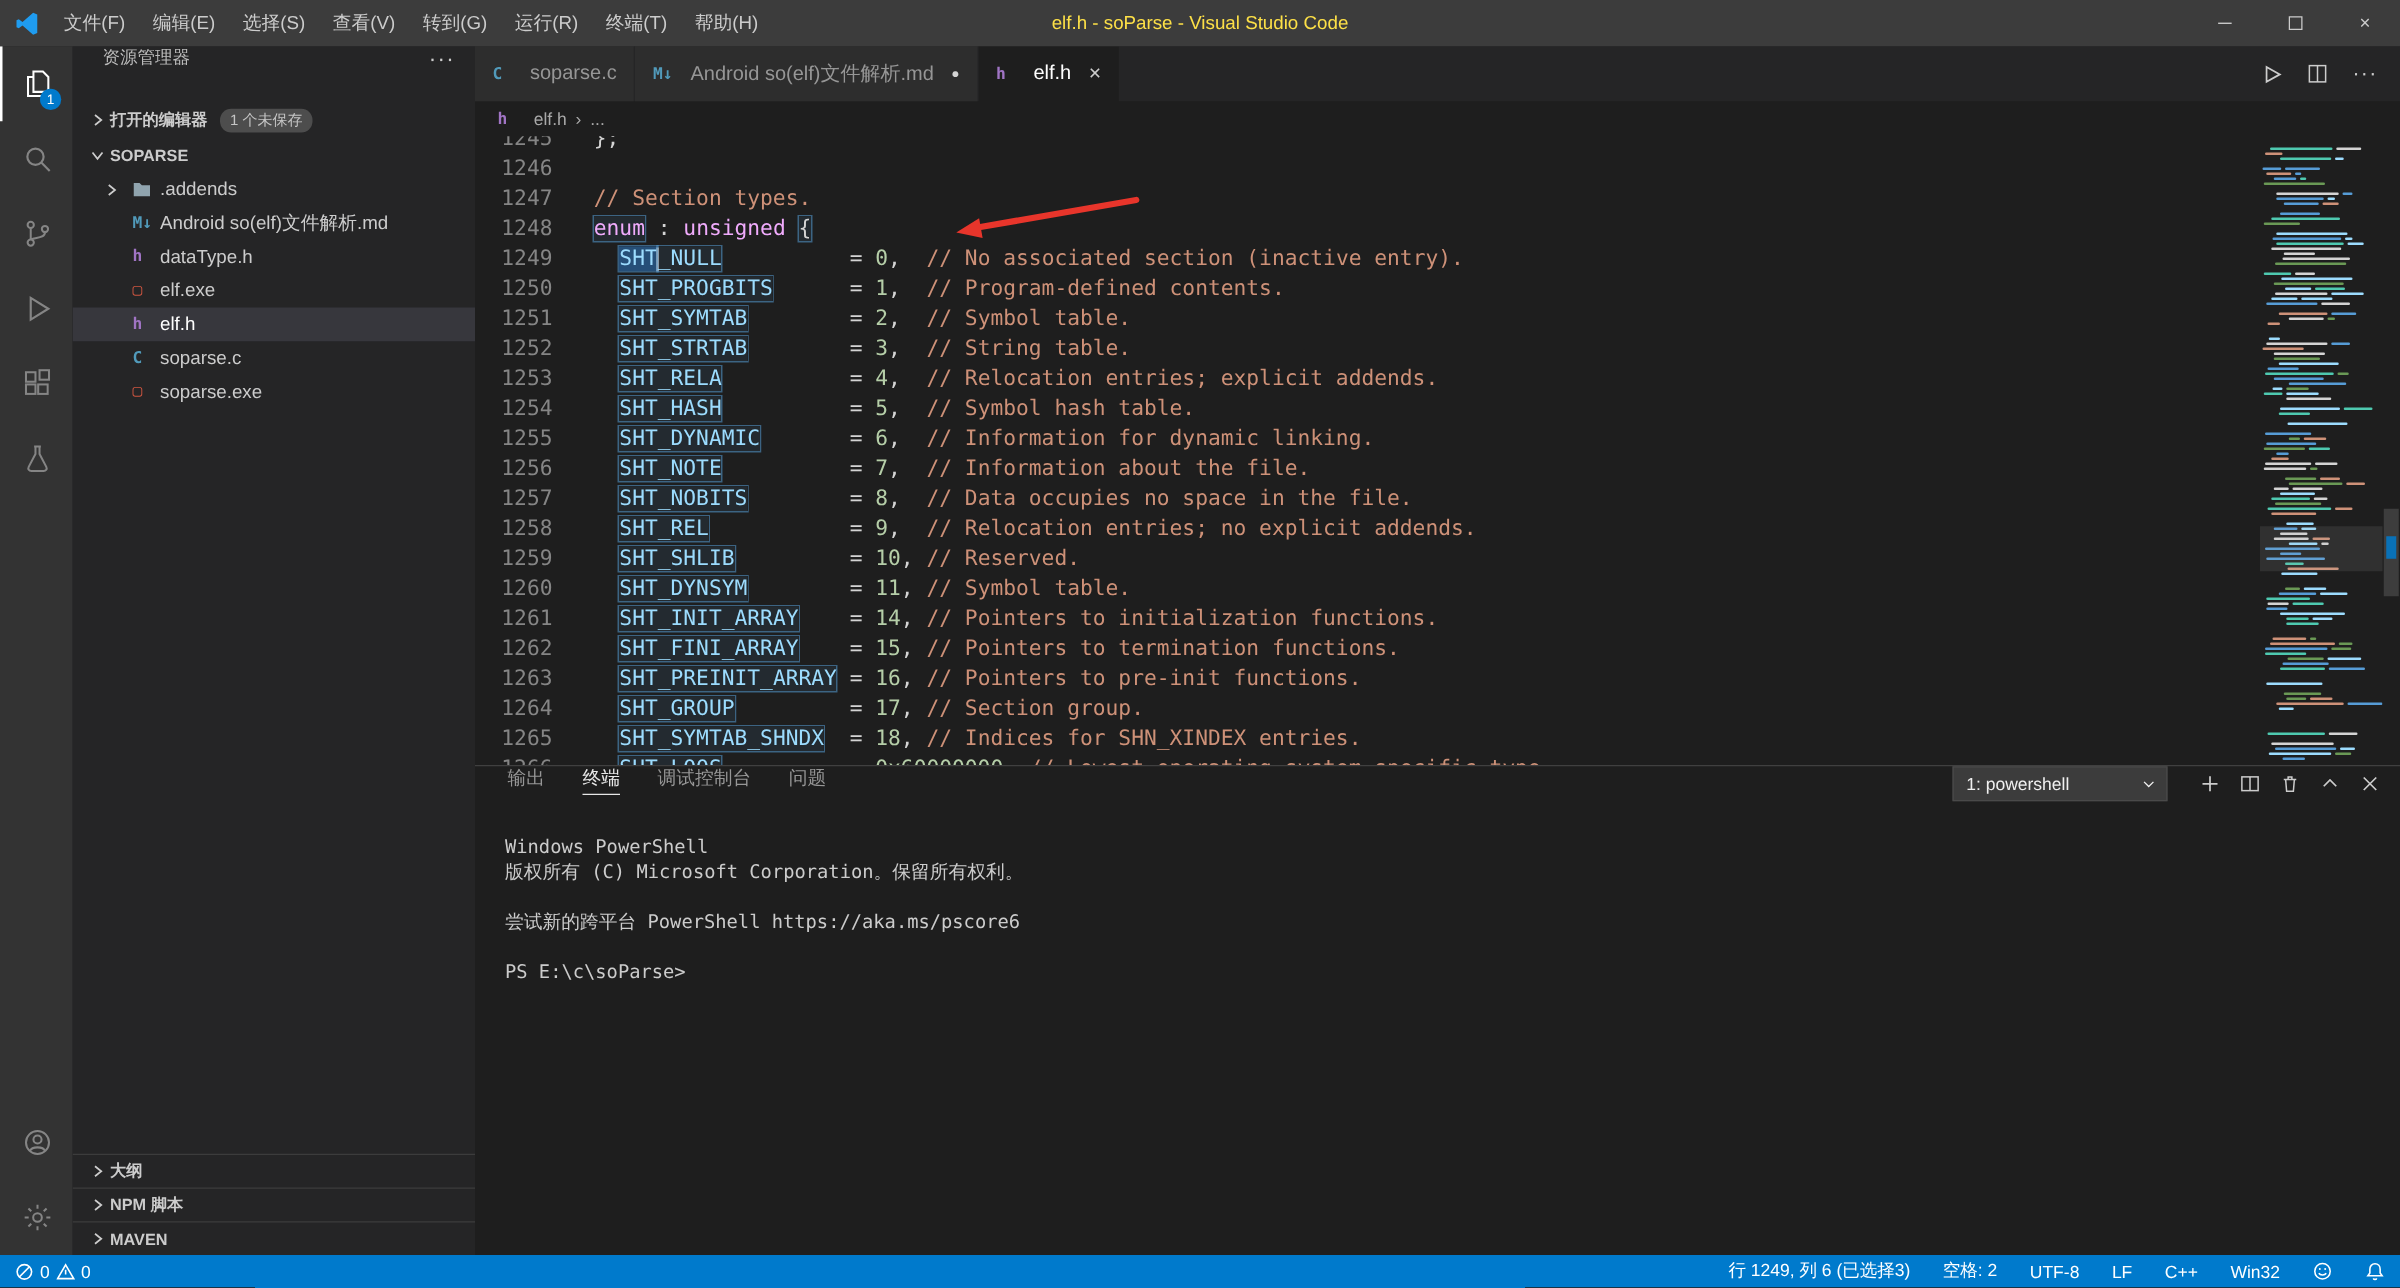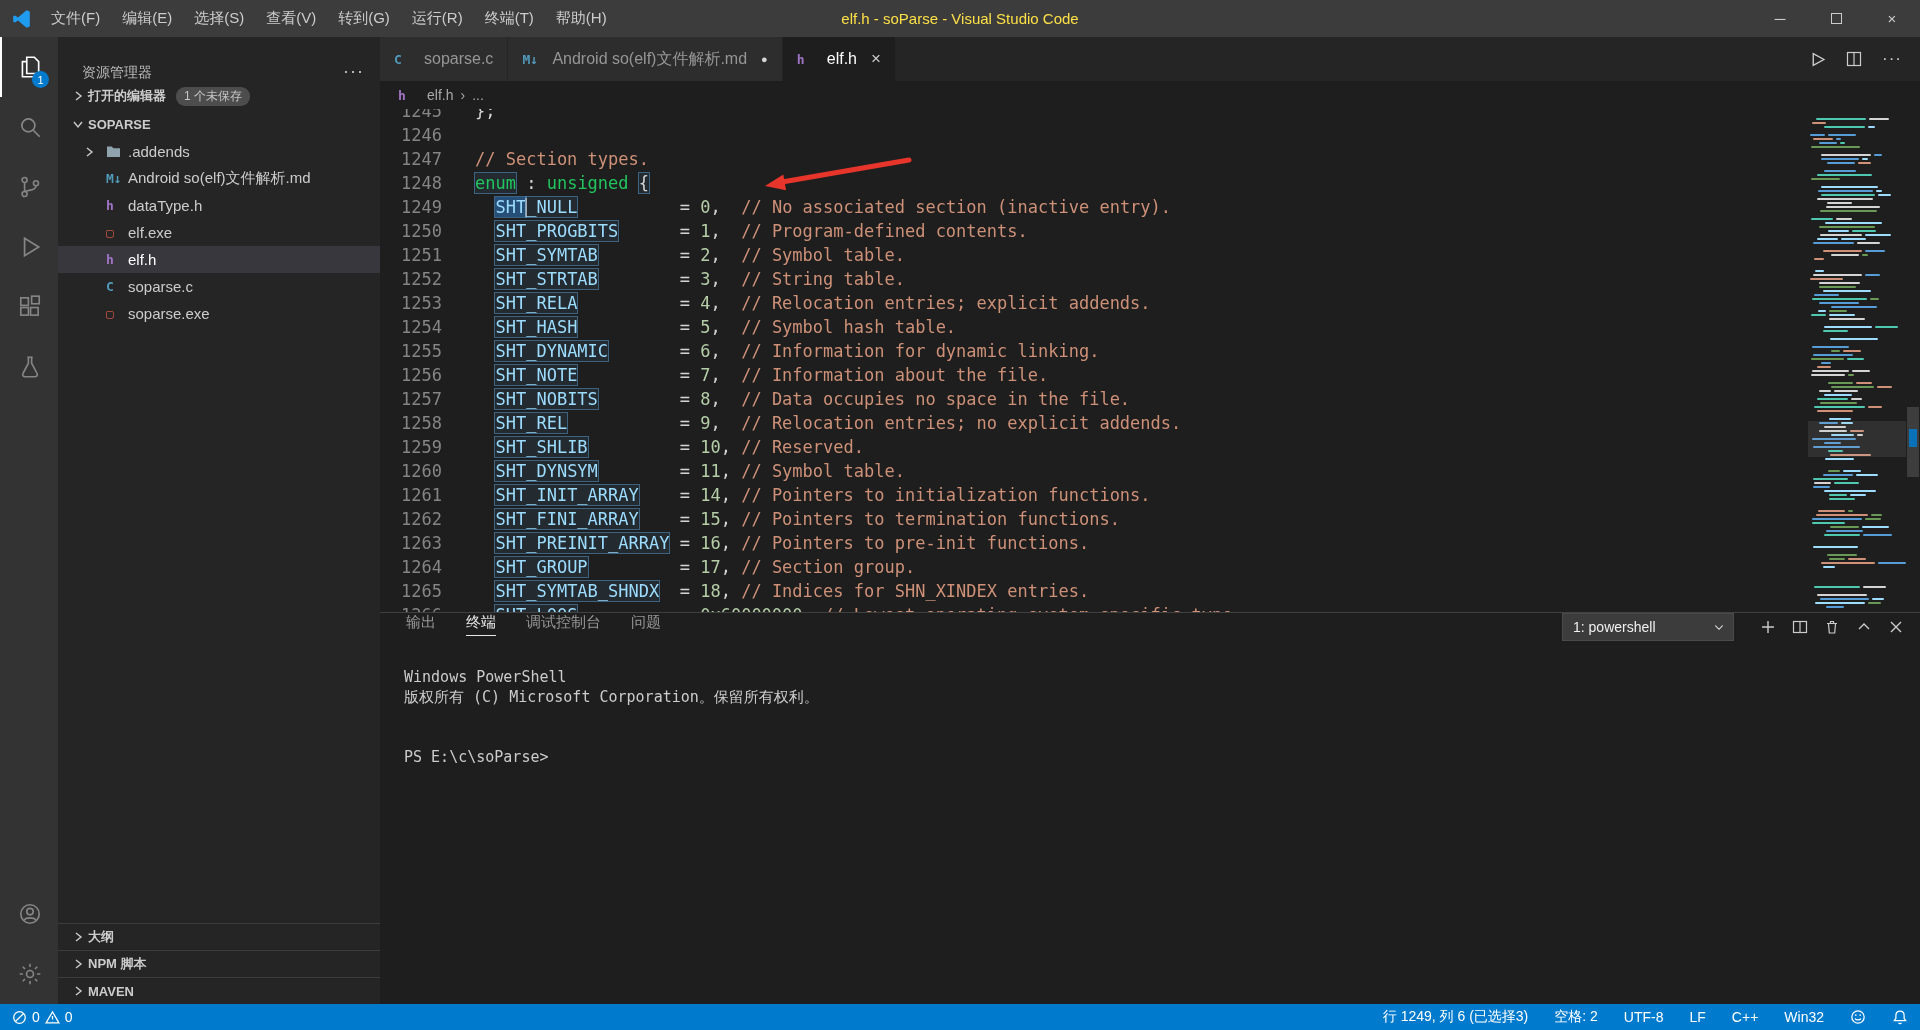--- a/index.html
+++ b/index.html
@@ -19,21 +19,21 @@
 
   
   .activitybar{position:absolute;left:0;top:37px;width:58px;height:967px;background:#333333;display:flex;flex-direction:column;align-items:stretch;z-index:10}
   .ab-item{height:60px;display:flex;align-items:center;justify-content:center;position:relative;color:#858585;border-left:2px solid transparent}
   .ab-item.active{color:#ffffff;border-left:2px solid #ffffff}
   .ab-badge{position:absolute;right:9px;bottom:9px;background:#007acc;color:#fff;border-radius:50%;min-width:17px;height:17px;font-size:11px;display:flex;align-items:center;justify-content:center;padding:0 2px}
   .ab-bottom{margin-top:auto}
 
   
   .sidebar{position:absolute;left:58px;top:37px;width:322px;height:967px;background:#252526;z-index:5;overflow:hidden}
-  .sidebar-header{height:45px;display:flex;align-items:flex-end;padding:0 16px 0 24px;font-size:14px;color:#bbbbbb}
+  .sidebar-header{height:45px;display:flex;align-items:flex-start;padding:0 16px 0 24px;font-size:14px;color:#bbbbbb}
   .sidebar-header .more{margin-left:auto;font-size:18px;letter-spacing:1px;color:#cccccc}
   .sec-header{height:28px;display:flex;align-items:center;padding-left:10px;font-size:13px;font-weight:bold;color:#cccccc}
   .sec-header .chev{width:20px;display:inline-flex;justify-content:center}
   .pill{margin-left:10px;background:#4d4d4d;color:#c5c5c5;font-weight:normal;font-size:12px;border-radius:9px;padding:1px 8px}
   .file-tree{width:100%}
   .tree-row{height:27px;display:flex;align-items:center;padding-left:26px;font-size:15px;color:#cccccc;white-space:nowrap;cursor:default}
   .tree-row.selected{background:#37373d;color:#ffffff}
   .tree-row .chev{width:22px;display:inline-flex;justify-content:flex-start;color:#cccccc}
   .ficon{width:22px;display:inline-flex;justify-content:flex-start;font-weight:bold;font-size:13px;font-family:"DejaVu Sans Mono",monospace}
   .f-c{color:#519aba}.f-h{color:#a074c4}.f-md{color:#519aba}.f-exe{color:#cc5540}
@@ -50,21 +50,21 @@
   .tab .tab-dot{margin-left:6px;font-size:11px;color:#d4d4d4}
   .editor-actions{margin-left:auto;display:flex;align-items:center;gap:20px;padding-right:18px;color:#cccccc}
   .more-dots{font-size:17px;letter-spacing:1px}
   .breadcrumb{height:28px;display:flex;align-items:center;gap:7px;padding-left:18px;font-size:14px;color:#a9a9a9;flex:none}
   .code-area{position:relative;flex:1;overflow:hidden}
   .code-lines{position:absolute;top:-10px;left:0;right:112px;font-family:"DejaVu Sans Mono",monospace;font-size:17px;line-height:24px;white-space:pre}
   .code-line{display:flex;height:24px}
   .gutter{width:62px;flex:none;text-align:right;color:#858585}
   .code-text{margin-left:33px}
   .tok-p{color:#d4d4d4}
-  .tok-k{color:#22c55e}
+  .tok-k{color:#f0abfc}
   .tok-i{color:#9cdcfe}
   .tok-n{color:#b5cea8}
   .tok-c{color:#ce9178}
   .boxed{box-shadow:0 0 0 1px rgba(86,156,214,.55);background:rgba(86,156,214,.10)}
   .tok-sel{color:#9cdcfe;background:#264f78;box-shadow:0 0 0 1px rgba(86,156,214,.55)}
   .cursor{display:inline-block;width:2px;height:19px;background:#aeafad;vertical-align:text-bottom;margin:0 -1px}
   .arrow-overlay{position:absolute;inset:0;width:100%;height:100%;pointer-events:none;z-index:6}
   .minimap{position:absolute;top:0;right:14px;width:98px;bottom:0;overflow:hidden}
   .mm-row{height:4px;display:flex;align-items:center}
   .mm-row span{display:inline-block;height:2px;border-radius:1px}
@@ -744,21 +744,21 @@
             <path d="M3 10l5-5 5 5"></path>
           </svg>
         </span>
       <span class="svgicon">
           <svg width="16" height="16" viewBox="0 0 16 16" fill="none" stroke="currentColor" stroke-width="1.4">
             <path d="M3 3l10 10M13 3L3 13"></path>
           </svg>
         </span>
     </div>
   </div>
-  <div class="terminal"><div class="term-line">Windows PowerShell</div><div class="term-line">版权所有 (C) Microsoft Corporation。保留所有权利。</div><div class="term-line">&nbsp;</div><div class="term-line">&nbsp;</div><div class="term-line">PS E:\c\soParse&gt;</div></div>
+  <div class="terminal"><div class="term-line">Windows PowerShell</div><div class="term-line">版权所有 (C) Microsoft Corporation。保留所有权利。</div><div class="term-line">&nbsp;</div><div class="term-line">尝试新的跨平台 PowerShell https://aka.ms/pscore6</div><div class="term-line">&nbsp;</div><div class="term-line">PS E:\c\soParse&gt;</div></div>
 </div>
 
 <div class="statusbar">
   <div class="sb-group">
     <span class="svgicon">
         <svg width="15" height="15" viewBox="0 0 14 14" fill="none" stroke="currentColor" stroke-width="1.2">
           <circle cx="7" cy="7" r="5.4"></circle>
           <path d="M3.2 10.8L10.8 3.2"></path>
         </svg>
       </span>

